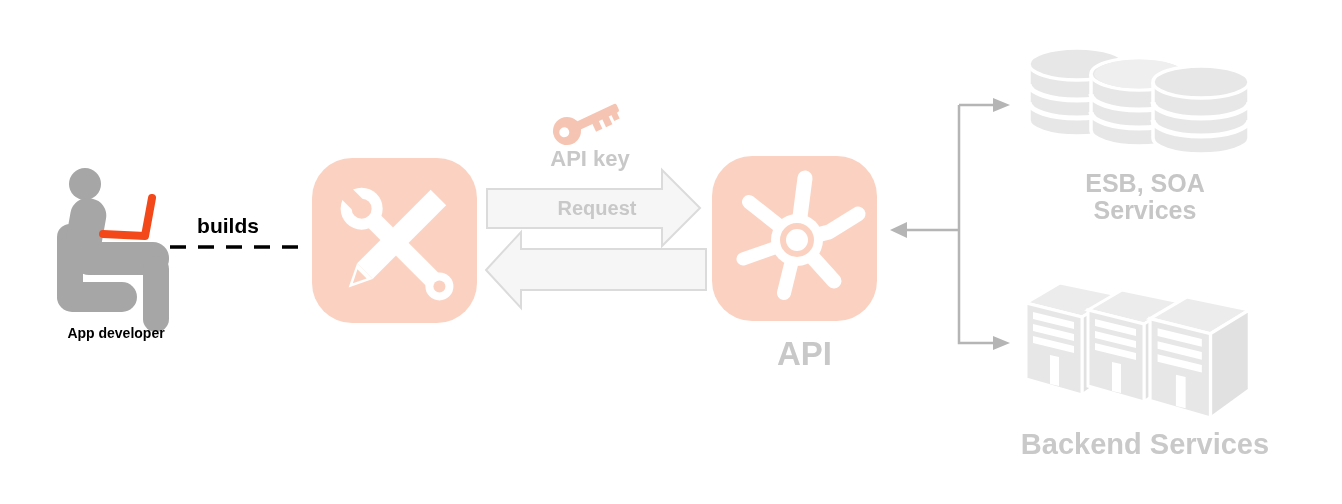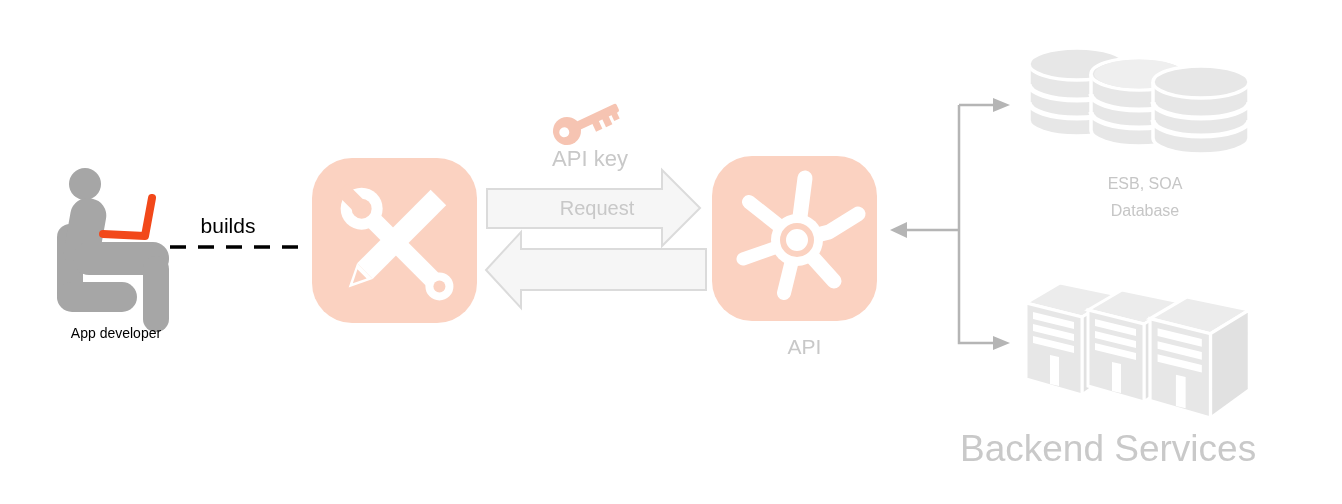--- a/index.html
+++ b/index.html
@@ -15,31 +15,31 @@
     --arrow-fill:#F6F6F6;
     --arrow-border:#DBDBDB;
     --connector-gray:#B5B5B5;
   }
   html,body{margin:0;padding:0;background:#ffffff;}
   .stage{
     position:relative;width:1342px;height:504px;background:#ffffff;overflow:hidden;
     font-family:"Liberation Sans","DejaVu Sans",sans-serif;
   }
   .canvas{position:absolute;left:0;top:0;width:1342px;height:504px;}
-  .lbl{position:absolute;text-align:center;font-weight:normal;white-space:nowrap;}
+  .lbl{position:absolute;text-align:center;font-weight:bold;white-space:nowrap;}
   .lbl-app-developer{left:21px;top:325px;width:190px;font-size:14px;color:var(--label-black);}
   .lbl-builds{left:168px;top:214px;width:120px;font-size:21px;color:var(--label-black);}
   .lbl-app{left:317px;top:332px;width:165px;font-size:25px;color:var(--faded-label);}
-  .lbl-api{left:722px;top:335px;width:165px;font-size:21px;color:var(--faded-label);}
+  .lbl-api{left:722px;top:335px;width:165px;font-size:33px;color:var(--faded-label);}
   .lbl-api-key{left:520px;top:146px;width:140px;font-size:22px;color:var(--faded-label);}
   .lbl-request{left:517px;top:197px;width:160px;font-size:20px;line-height:22px;color:var(--faded-label);}
   .lbl-response{left:520px;top:259px;width:160px;font-size:20px;line-height:22px;color:var(--faded-label);}
-  .lbl-esb{left:1035px;top:170px;width:220px;font-size:16px;line-height:27px;color:var(--esb-text);white-space:normal;}
+  .lbl-esb{left:1035px;top:170px;width:220px;font-size:25px;line-height:27px;color:var(--esb-text);white-space:normal;}
   .lbl-esb span{display:block;}
-  .lbl-backend{left:960px;top:428px;width:270px;font-size:37px;color:var(--backend-text);}
+  .lbl-backend{left:1010px;top:428px;width:270px;font-size:29px;color:var(--backend-text);}
 </style>
 </head>
 <body>
 
 <div class="stage">
 
   <svg class="canvas" viewBox="0 0 1342 504">
     <defs>
       <g id="db-stack">
         <path d="M1,19 L1,75 A48,16 0 0 0 97,75 L97,19" fill="var(--faded-shape)" stroke="#ffffff" stroke-width="3.5"></path>
@@ -140,17 +140,17 @@
     </g>
   </svg>
 
   <div class="lbl lbl-app-developer">App developer</div>
   <div class="lbl lbl-builds">builds</div>
   <div class="lbl lbl-api-key">API key</div>
   <div class="lbl lbl-request">Request</div>
   <div class="lbl lbl-api">API</div>
   <div class="lbl lbl-esb">
     <span>ESB, SOA</span>
-    <span>Database</span>
+    <span>Services</span>
   </div>
   <div class="lbl lbl-backend">Backend Services</div>
 
 </div>
 
 </body></html>

